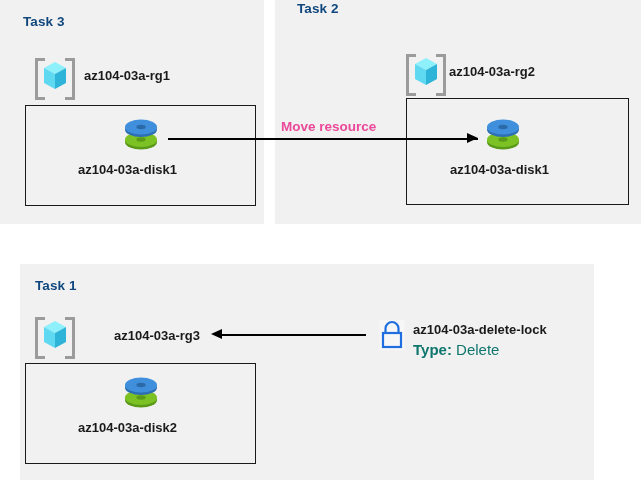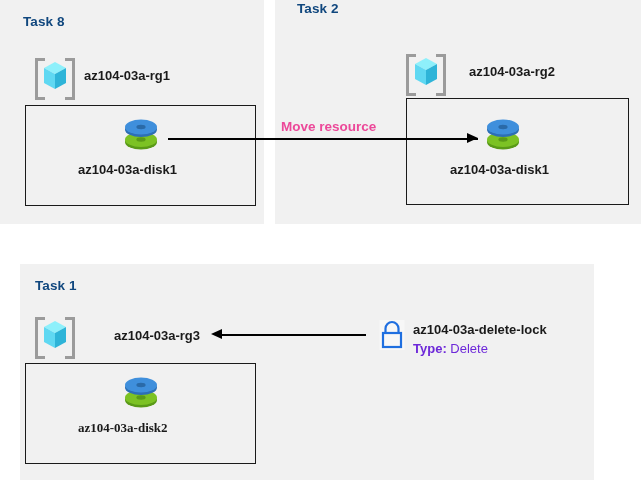--- a/index.html
+++ b/index.html
@@ -43,29 +43,29 @@
   .arrowhead{position:absolute;width:0;height:0;}
   .arrow-right{border-top:5.5px solid transparent;border-bottom:5.5px solid transparent;border-left:11px solid #000;}
   .arrow-left{border-top:5.5px solid transparent;border-bottom:5.5px solid transparent;border-right:11px solid #000;}
 
   .edge-label{
     position:absolute;font-size:13.5px;font-weight:bold;color:#ec4899;white-space:nowrap;
   }
   .lock-title{
     position:absolute;font-size:13px;font-weight:bold;color:#1a1a1a;white-space:nowrap;
   }
-  .lock-type{position:absolute;font-size:13px;color:#6d28d9;white-space:nowrap;}
+  .lock-type{position:absolute;font-size:15px;color:#0f766e;white-space:nowrap;}
   .lock-type b{font-weight:bold;}
 </style>
 </head>
 <body>
 
 <div class="panel" id="panel-task1"></div>
 
-<div class="task-title" id="task1-title">Task 8</div>
+<div class="task-title" id="task1-title">Task 3</div>
 
 <div class="rg-icon" style="left:35px;top:56px;">
   <div class="brk l"></div>
   <div class="brk r"></div>
   <svg class="cube" viewBox="0 0 22 27">
     <polygon points="11,0 22,6 11,12 0,6" fill="#8ef0fb"></polygon>
     <polygon points="0,6 11,12 11,27 0,21" fill="#5fd8f2"></polygon>
     <polygon points="22,6 11,12 11,27 22,21" fill="#2eb4d8"></polygon>
   </svg>
 </div>
@@ -91,21 +91,21 @@
 
 <div class="rg-icon" style="left:406px;top:52px;">
   <div class="brk l"></div>
   <div class="brk r"></div>
   <svg class="cube" viewBox="0 0 22 27">
     <polygon points="11,0 22,6 11,12 0,6" fill="#8ef0fb"></polygon>
     <polygon points="0,6 11,12 11,27 0,21" fill="#5fd8f2"></polygon>
     <polygon points="22,6 11,12 11,27 22,21" fill="#2eb4d8"></polygon>
   </svg>
 </div>
-<div class="node-label" style="left:469px;top:64px;">az104-03a-rg2</div>
+<div class="node-label" style="left:449px;top:64px;">az104-03a-rg2</div>
 
 <div class="box" style="left:406px;top:98px;width:221px;height:105px;"></div>
 
 <div class="disk-icon" style="left:484px;top:114px;">
   <svg viewBox="0 0 38 38" width="38" height="38">
     <ellipse cx="19" cy="28" rx="16" ry="7.5" fill="#5a9a18"></ellipse>
     <ellipse cx="19" cy="25.5" rx="16" ry="7.5" fill="#7cc224"></ellipse>
     <ellipse cx="19" cy="25.5" rx="4.6" ry="2.2" fill="#5a9a18"></ellipse>
     <ellipse cx="19" cy="15.5" rx="16" ry="7.5" fill="#2d6fb5"></ellipse>
     <ellipse cx="19" cy="13" rx="16" ry="7.5" fill="#3f8fdc"></ellipse>
@@ -138,21 +138,21 @@
 <div class="disk-icon" style="left:122px;top:372px;">
   <svg viewBox="0 0 38 38" width="38" height="38">
     <ellipse cx="19" cy="28" rx="16" ry="7.5" fill="#5a9a18"></ellipse>
     <ellipse cx="19" cy="25.5" rx="16" ry="7.5" fill="#7cc224"></ellipse>
     <ellipse cx="19" cy="25.5" rx="4.6" ry="2.2" fill="#5a9a18"></ellipse>
     <ellipse cx="19" cy="15.5" rx="16" ry="7.5" fill="#2d6fb5"></ellipse>
     <ellipse cx="19" cy="13" rx="16" ry="7.5" fill="#3f8fdc"></ellipse>
     <ellipse cx="19" cy="13" rx="4.6" ry="2.2" fill="#2a6aa8"></ellipse>
   </svg>
 </div>
-<div class="node-label" style="left:78px;top:420px;font-family:Liberation Serif, serif;">az104-03a-disk2</div>
+<div class="node-label" style="left:78px;top:420px;">az104-03a-disk2</div>
 
 <div class="line" style="left:220px;top:334px;width:146px;"></div>
 <div class="arrowhead arrow-left" style="left:211px;top:329px;"></div>
 
 <div class="lock-icon" style="left:378px;top:320px;">
   <svg viewBox="0 0 28 30" width="28" height="30">
     <rect x="1.5" y="0" width="25" height="30" fill="#f7f7f7"></rect>
     <path d="M7.5 13 V8.5 A6.5 6.5 0 0 1 20.5 8.5 V13" fill="none" stroke="#1f6fe0" stroke-width="2.2"></path>
     <rect x="5" y="13" width="18" height="14" fill="none" stroke="#1f6fe0" stroke-width="2.2"></rect>
   </svg>

